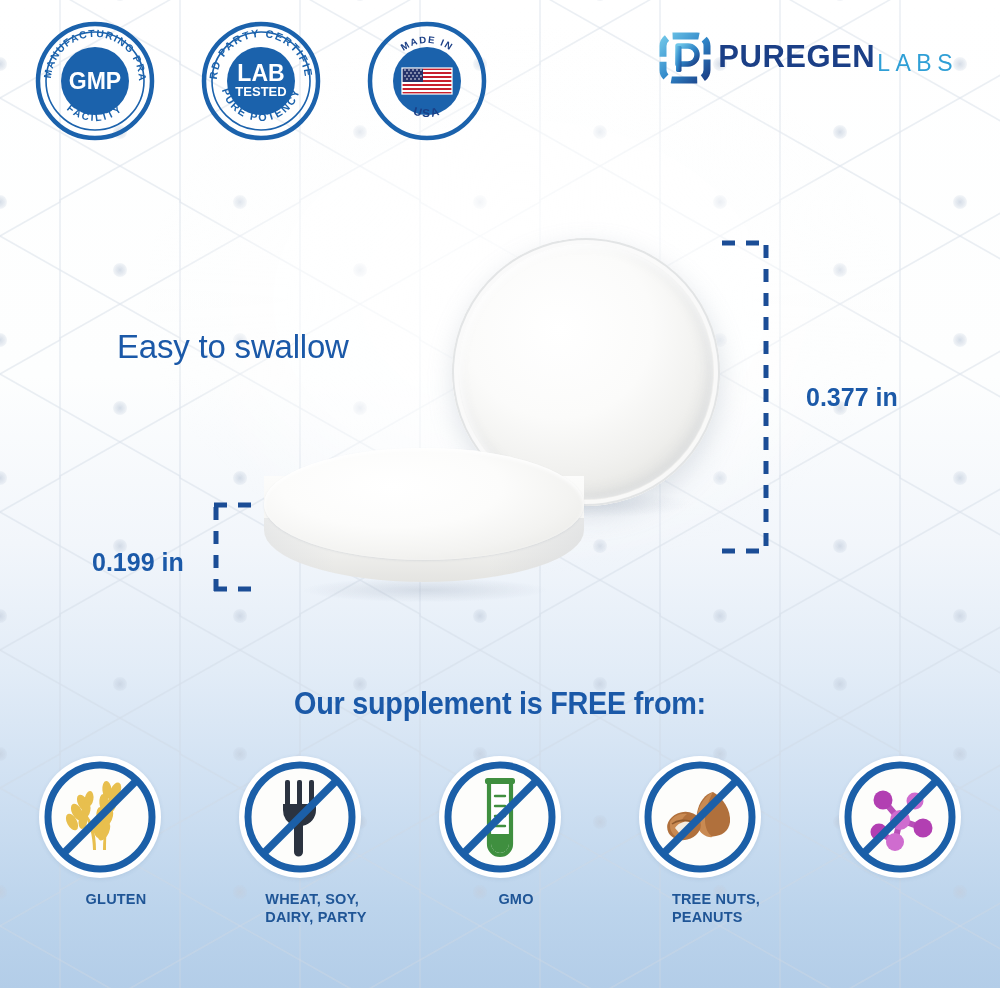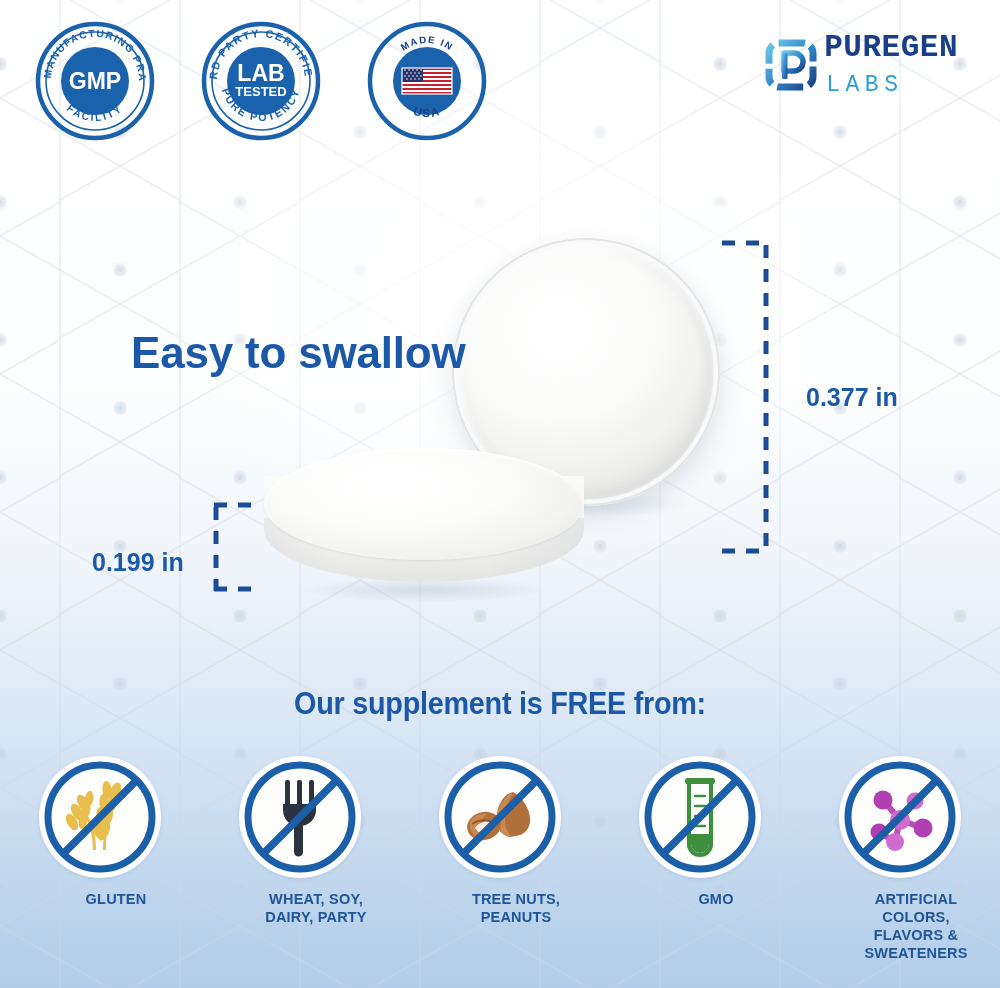--- a/index.html
+++ b/index.html
@@ -17,21 +17,21 @@
     pointer-events:none;}
 
   
   .badges{position:absolute;left:34px;top:20px;z-index:6;display:flex;gap:44px;align-items:flex-start;}
   .badge{width:122px;height:122px;position:relative;}
   .badge svg{display:block;width:122px;height:122px;}
 
   
   .logo{position:absolute;right:42px;top:32px;z-index:6;display:flex;align-items:center;gap:7px;}
   .logo-mark{width:52px;height:52px;}
-  .logo-words{display:flex;flex-direction:column;line-height:1;font-family:Liberation Mono, monospace;}
+  .logo-words{display:flex;line-height:1;}
   .logo-top{font-size:31px;font-weight:700;letter-spacing:.5px;color:#1b3f86;}
   .logo-bottom{font-size:23px;font-weight:400;letter-spacing:5.5px;color:#2f9fd6;margin-top:11px;margin-left:2px;}
 
   
   .tablet-zone{position:absolute;left:0;top:210px;width:1000px;height:440px;z-index:3;}
   .pill-up{position:absolute;left:452px;top:28px;width:268px;height:268px;border-radius:50%;
     transform:rotate(-8deg);
     background:
       radial-gradient(ellipse 200px 200px at 38% 28%, #ffffff 0%, #fdfdfd 40%, #f4f4f3 72%, #ececea 100%);
     box-shadow:0 10px 26px rgba(150,162,178,.30), inset 0 0 0 6px rgba(250,250,249,.9);
@@ -52,40 +52,40 @@
     border-radius:0 0 160px 160px/0 0 52px 52px;}
   .pf-top{position:absolute;left:0;top:0px;width:320px;height:112px;border-radius:50%;
     background:radial-gradient(ellipse 230px 86px at 40% 34%, #ffffff 0%, #fcfcfb 48%, #f3f3f1 80%, #ebebe8 100%);
     box-shadow:inset 0 2px 4px rgba(255,255,255,.95), 0 1px 2px rgba(180,186,196,.30);}
   .pill-flat-shadow{position:absolute;left:252px;top:362px;width:346px;height:36px;border-radius:50%;
     background:radial-gradient(ellipse 170px 17px at 50% 50%, rgba(150,162,180,.28) 0%, rgba(150,162,180,0) 72%);}
   .pill-up-shadow{position:absolute;left:450px;top:274px;width:280px;height:40px;border-radius:50%;
     background:radial-gradient(ellipse 140px 19px at 50% 50%, rgba(150,162,180,.22) 0%, rgba(150,162,180,0) 72%);}
 
   
-  .easy{position:absolute;left:131px;top:328px;z-index:7;
-    font-size:44px;font-weight:700;color:#1b59a8;letter-spacing:-.2px;}
+  .easy{position:absolute;left:117px;top:328px;z-index:7;
+    font-size:33px;font-weight:400;color:#1b59a8;letter-spacing:-.2px;}
   .dim-right{position:absolute;left:786px;top:383px;z-index:7;
     font-size:25px;font-weight:700;color:#1b59a8;margin-left:20px;}
   .dim-left{position:absolute;left:92px;top:538px;z-index:7;
     font-size:25px;font-weight:700;color:#1b59a8;margin-top:10px;}
   .free-head{position:absolute;left:0;top:686px;width:1000px;text-align:center;z-index:7;
     font-size:31px;font-weight:700;color:#1b59a8;letter-spacing:-.3px;
     transform:scaleX(.93);transform-origin:50% 50%;}
 
   
   .dim-svg{position:absolute;left:0;top:0;width:1000px;height:988px;z-index:6;pointer-events:none;}
 
   
   .free-row{position:absolute;left:0;top:756px;width:1000px;z-index:7;
     display:flex;justify-content:center;align-items:flex-start;gap:32px;}
   .free-item{width:168px;display:flex;flex-direction:column;align-items:center;}
   .free-ico{width:122px;height:122px;border-radius:50%;background:#ffffff;
     box-shadow:0 1px 4px rgba(60,95,140,.12);display:block;}
-  .free-label{margin-top:12px;text-align:center;font-size:14.5px;font-weight:700;
+  .free-label{margin-top:12px;font-size:14.5px;font-weight:700;
     color:#1f5596;line-height:1.25;letter-spacing:.2px;margin-left:32px;}
 </style>
 </head>
 <body>
 
 <div id="stage">
 
   <svg class="bg-net" viewBox="0 0 1000 988" xmlns="http://www.w3.org/2000/svg">
     <defs>
       <g id="hexcell">
@@ -438,51 +438,51 @@
       </svg>
       <div class="free-label" style="white-space:pre-line">WHEAT, SOY,
 DAIRY, PARTY</div>
     </div>
 
     <div class="free-item">
       <svg class="free-ico" viewBox="0 0 122 122" xmlns="http://www.w3.org/2000/svg">
         <circle cx="61" cy="61" r="58" fill="#ffffff"></circle>
         <circle cx="61" cy="61" r="52" fill="#fdfdfb" stroke="#1b5fa8" stroke-width="7"></circle>
         <g>
-          <path d="M74,36 C84,42 92,54 91,66 C90,76 80,82 70,80 C61,78 56,68 58,57 C60,46 66,38 74,36 Z" fill="#b0703c"></path>
-          <path d="M74,36 C70,44 66,54 66,64 C66,72 69,78 74,81 C68,82 61,78 58,70 C55,60 62,42 74,36 Z" fill="#c98a52"></path>
-          <ellipse cx="45" cy="70" rx="17" ry="14" fill="#b0703c" transform="rotate(-14 45 70)"></ellipse>
-          <path d="M31,66 C34,60 41,57 48,58 C43,62 40,68 40,74 C40,78 41,81 43,83 C36,82 31,76 31,70 Z" fill="#c98a52"></path>
-          <path d="M36,72 C40,66 48,64 54,67 C49,69 44,73 41,78 Z" fill="#f3ece1"></path>
-          <path d="M33,68 C38,64 47,63 53,66" fill="none" stroke="#8f5a2d" stroke-width="1.6"></path>
-        </g>
-        <line x1="24" y1="98" x2="98" y2="24" stroke="#1b5fa8" stroke-width="7.5"></line>
-      </svg>
-      <div class="free-label" style="white-space:pre-line">TREE NUTS,
-PEANUTS</div>
-    </div>
-
-    <div class="free-item">
-      <svg class="free-ico" viewBox="0 0 122 122" xmlns="http://www.w3.org/2000/svg">
-        <circle cx="61" cy="61" r="58" fill="#ffffff"></circle>
-        <circle cx="61" cy="61" r="52" fill="#fdfdfb" stroke="#1b5fa8" stroke-width="7"></circle>
-        <g>
           <path d="M50,26 h22 v62 a11,11 0 0 1 -22,0 Z" fill="#ffffff" stroke="#3f8f3f" stroke-width="4.2" stroke-linejoin="round"></path>
           <path d="M52,78 h18 v10 a9,9 0 0 1 -18,0 Z" fill="#3f8f3f"></path>
           <rect x="46" y="22" width="30" height="6" rx="2.6" fill="#3f8f3f"></rect>
           <g stroke="#3f8f3f" stroke-width="2.4" stroke-linecap="round">
             <line x1="56" y1="40" x2="66" y2="40"></line>
             <line x1="56" y1="50" x2="66" y2="50"></line>
             <line x1="56" y1="60" x2="66" y2="60"></line>
             <line x1="56" y1="70" x2="66" y2="70"></line>
           </g>
         </g>
         <line x1="24" y1="98" x2="98" y2="24" stroke="#1b5fa8" stroke-width="7.5"></line>
       </svg>
       <div class="free-label">GMO</div>
+    </div>
+
+    <div class="free-item">
+      <svg class="free-ico" viewBox="0 0 122 122" xmlns="http://www.w3.org/2000/svg">
+        <circle cx="61" cy="61" r="58" fill="#ffffff"></circle>
+        <circle cx="61" cy="61" r="52" fill="#fdfdfb" stroke="#1b5fa8" stroke-width="7"></circle>
+        <g>
+          <path d="M74,36 C84,42 92,54 91,66 C90,76 80,82 70,80 C61,78 56,68 58,57 C60,46 66,38 74,36 Z" fill="#b0703c"></path>
+          <path d="M74,36 C70,44 66,54 66,64 C66,72 69,78 74,81 C68,82 61,78 58,70 C55,60 62,42 74,36 Z" fill="#c98a52"></path>
+          <ellipse cx="45" cy="70" rx="17" ry="14" fill="#b0703c" transform="rotate(-14 45 70)"></ellipse>
+          <path d="M31,66 C34,60 41,57 48,58 C43,62 40,68 40,74 C40,78 41,81 43,83 C36,82 31,76 31,70 Z" fill="#c98a52"></path>
+          <path d="M36,72 C40,66 48,64 54,67 C49,69 44,73 41,78 Z" fill="#f3ece1"></path>
+          <path d="M33,68 C38,64 47,63 53,66" fill="none" stroke="#8f5a2d" stroke-width="1.6"></path>
+        </g>
+        <line x1="24" y1="98" x2="98" y2="24" stroke="#1b5fa8" stroke-width="7.5"></line>
+      </svg>
+      <div class="free-label" style="white-space:pre-line">TREE NUTS,
+PEANUTS</div>
     </div>
 
     <div class="free-item">
       <svg class="free-ico" viewBox="0 0 122 122" xmlns="http://www.w3.org/2000/svg">
         <circle cx="61" cy="61" r="58" fill="#ffffff"></circle>
         <circle cx="61" cy="61" r="52" fill="#fdfdfb" stroke="#1b5fa8" stroke-width="7"></circle>
         <g>
           <g stroke="#b84fb8" stroke-width="6" stroke-linecap="round">
             <line x1="61" y1="64" x2="44" y2="44"></line>
             <line x1="61" y1="64" x2="76" y2="45"></line>
@@ -492,19 +492,17 @@
           </g>
           <circle cx="61" cy="64" r="10" fill="#cf6ccf"></circle>
           <circle cx="44" cy="44" r="9.5" fill="#b23fb2"></circle>
           <circle cx="76" cy="45" r="8.5" fill="#cf6ccf"></circle>
           <circle cx="84" cy="72" r="9.5" fill="#b23fb2"></circle>
           <circle cx="56" cy="86" r="9" fill="#cf6ccf"></circle>
           <circle cx="40" cy="76" r="8.5" fill="#b23fb2"></circle>
         </g>
         <line x1="24" y1="98" x2="98" y2="24" stroke="#1b5fa8" stroke-width="7.5"></line>
       </svg>
-      <div class="free-label" style="white-space:pre-line">ARTIFICIAL COLORS,
-FLAVORS &amp; SWEATENERS</div>
     </div>
 
   </div>
 
 </div>
 
 </body></html>

